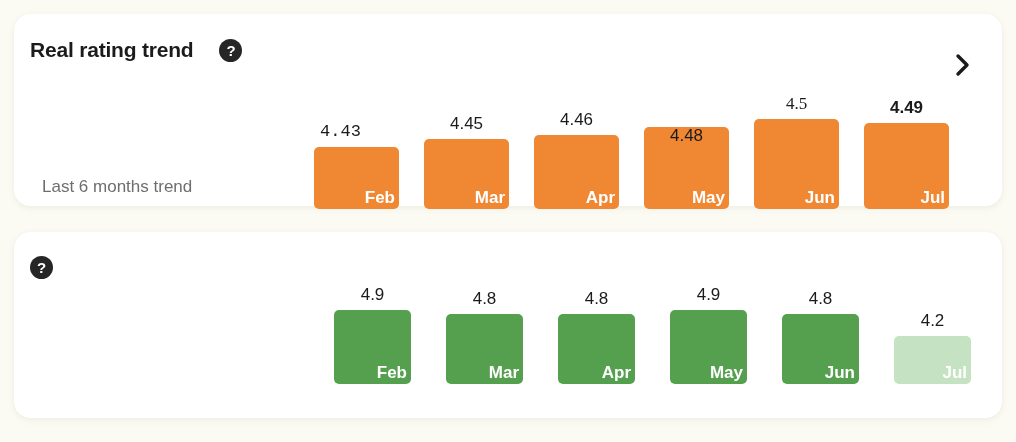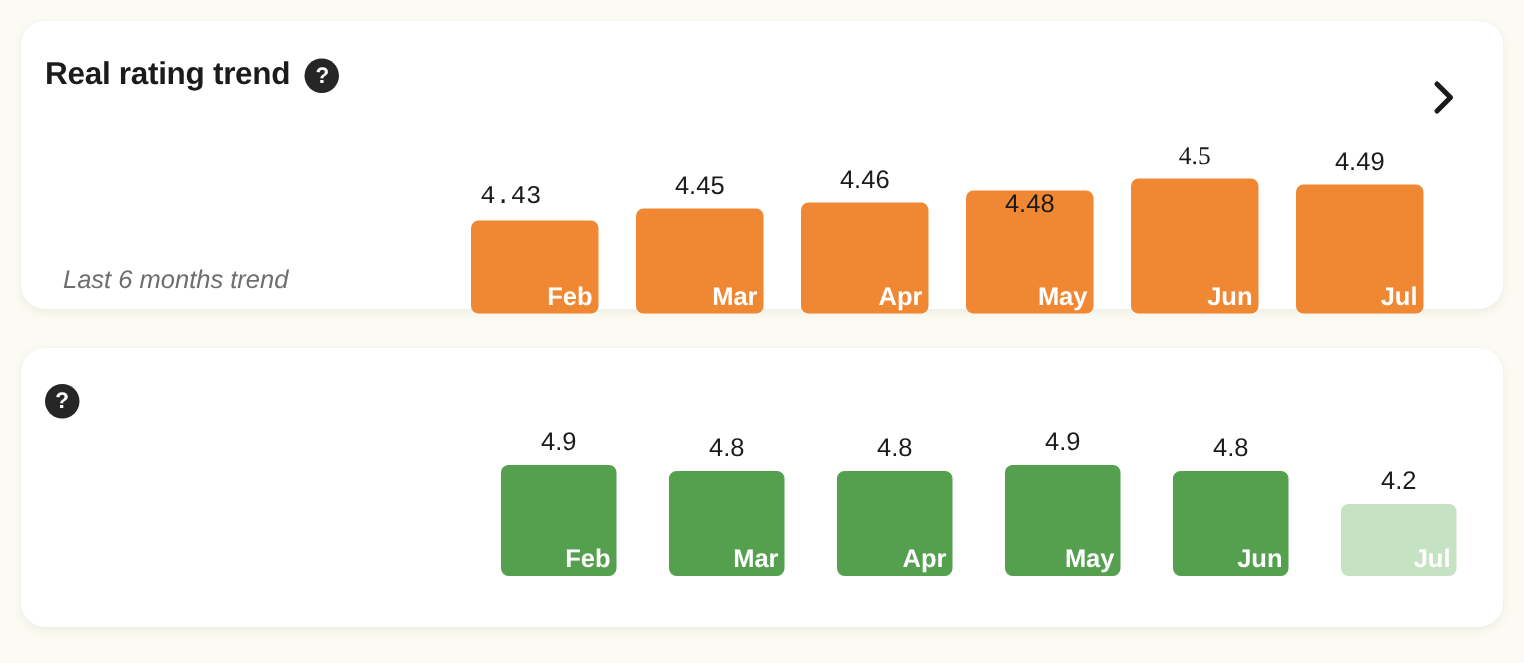--- a/index.html
+++ b/index.html
@@ -30,21 +30,21 @@
   }
   .card-trend { height: 192px; margin-bottom: 26px; }
   .card-partial { height: 186px; }
 
   .card-head {
     position: absolute;
     top: 24px;
     left: 16px;
     display: flex;
     align-items: center;
-    gap: 10px;
+    gap: 26px;
   }
   .card-title {
     font-size: 21px;
     font-weight: bold;
     color: #1B1B1B;
     letter-spacing: -0.2px;
     white-space: nowrap;
   }
   .help-badge {
     width: 23px;
@@ -71,21 +71,20 @@
     justify-content: center;
   }
   .chevron-btn svg { display: block; }
 
   .subtitle {
     position: absolute;
     left: 28px;
     font-size: 17px;
     color: #6E6E6E;
     white-space: nowrap;
-    font-style: italic;
   }
   .subtitle-trend { top: 163px; }
 
   .chart {
     position: absolute;
     left: 0;
     top: 0;
     right: 0;
     bottom: 0;
   }
@@ -146,21 +145,21 @@
           <span class="bar-label">May</span>
         </div>
         <div class="bar-value" style="left: 630px; width: 85px; top: 89px; margin-top: 24px;">4.48</div>
         <div class="bar" style="left: 740px; top: 105px; width: 85px; height: 90px; background: rgb(240, 135, 51);">
           <span class="bar-label">Jun</span>
         </div>
         <div class="bar-value" style="left: 740px; width: 85px; top: 81px; font-family: Liberation Serif, serif;">4.5</div>
         <div class="bar" style="left: 850px; top: 109px; width: 85px; height: 86px; background: rgb(240, 135, 51);">
           <span class="bar-label">Jul</span>
         </div>
-        <div class="bar-value" style="left: 850px; width: 85px; top: 85px;">4.49</div>
+        <div class="bar-value" style="left: 850px; width: 85px; top: 85px; font-weight: bold;">4.49</div>
       </div>
   </div>
 
   <div class="card card-partial">
     <div class="card-head">
       <span class="help-badge">?</span>
     </div>
 
     <div class="chart" id="chart-partial">
         <div class="bar" style="left: 320px; top: 78px; width: 77px; height: 74px; background: rgb(85, 160, 79);">

